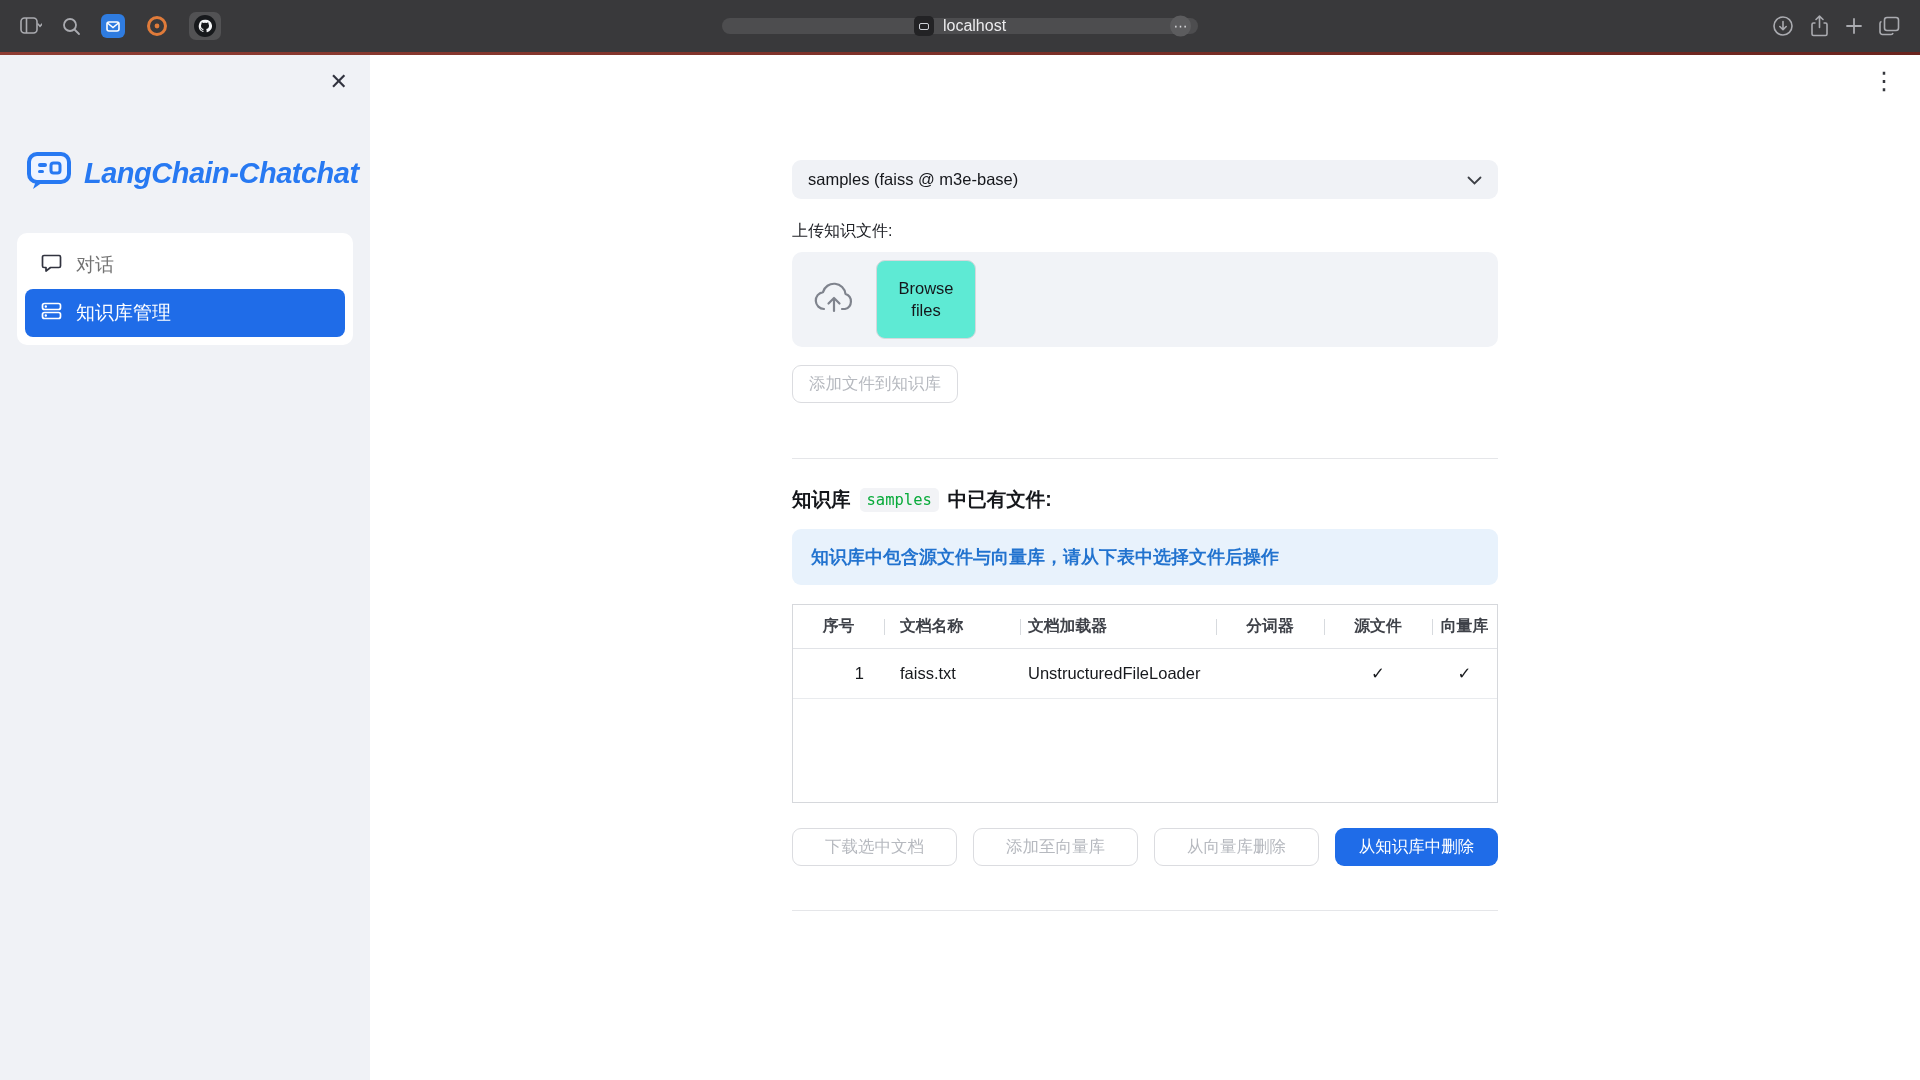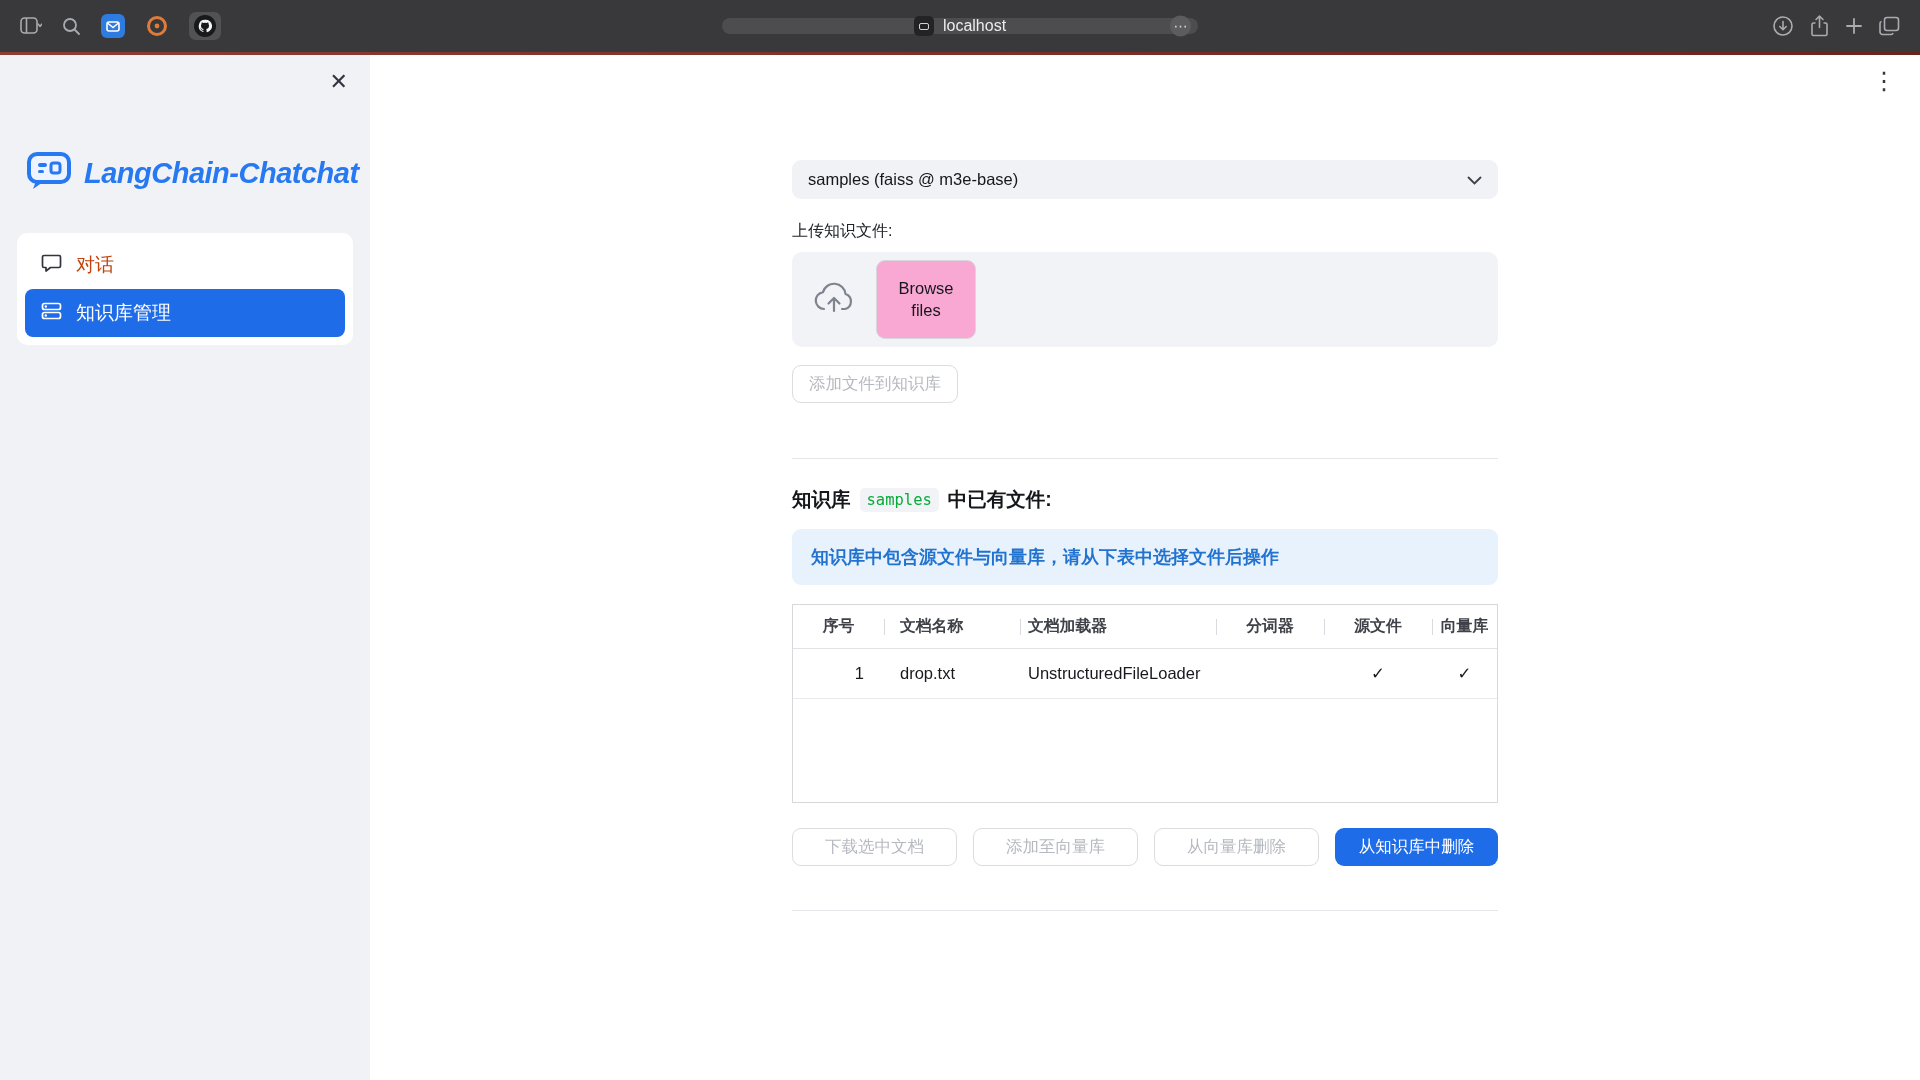--- a/index.html
+++ b/index.html
@@ -40,41 +40,41 @@
 
   
   .sidebar { position:relative; width:370px; background:#f0f2f6; flex-shrink:0; }
   .close-btn { position:absolute; top:16px; right:22px; font-size:22px; color:#31333f;
                line-height:1; cursor:pointer; }
   .logo-row { display:flex; align-items:center; gap:12px; margin:96px 0 0 26px; }
   .logo-text { font-size:29px; font-weight:700; font-style:italic; color:#2779f2;
                letter-spacing:-0.5px; white-space:nowrap; }
   .menu { margin:38px 17px 0 17px; background:#fff; border-radius:10px; padding:8px; }
   .menu-item { height:48px; display:flex; align-items:center; gap:14px; padding:0 16px;
-               border-radius:8px; font-size:19px; color:#c2410c; cursor:pointer; }
+               border-radius:8px; font-size:19px; color:#737373; cursor:pointer; }
   .menu-item.active { background:var(--accent); color:#fff; }
 
   
   .main { position:relative; flex:1; background:#fff; overflow:hidden; }
   .kebab { position:absolute; top:14px; right:24px; font-size:24px; color:#35373d;
            cursor:pointer; line-height:1; }
   .content { width:706px; margin:0 auto; padding-top:95px; padding-bottom:60px; }
 
   .field-label { font-size:16px; color:#202227; }
   .selectbox { margin-top:10px; height:39px; background:#f0f2f6; border-radius:9px;
                display:flex; align-items:center; justify-content:space-between;
                padding:0 16px; font-size:16.5px; color:#15171b; cursor:pointer; }
 
   .upload-label { margin-top:22px; }
   .uploader { margin-top:10px; background:#f1f3f7; border-radius:10px; height:95px;
               display:flex; align-items:center; gap:20px; padding:0 20px; }
   .up-text { flex:1; }
   .up-title { font-size:18.5px; color:#2a2c31; margin-bottom:6px; }
   .up-limit { font-size:14.3px; color:#7d818c; line-height:1.45; max-width:520px; }
-  .browse-btn { width:100px; background:#f9a8d4; border:1px solid #d6d8dc; border-radius:9px;
+  .browse-btn { width:100px; background:#5eead4; border:1px solid #d6d8dc; border-radius:9px;
                 padding:17px 12px; font-size:16.5px; color:#15171b; text-align:center;
                 line-height:1.3; cursor:pointer; }
 
   .btn { display:inline-flex; align-items:center; justify-content:center;
          height:38px; border-radius:9px; font-size:16.5px; cursor:pointer;
          background:#fff; border:1px solid #d8dade; color:#15171b;text-align:right; }
   .btn.disabled { color:#b6b9bf; border-color:#dbdce0; cursor:default; }
   .btn.primary { background:var(--accent); border:none; color:#fff; }
   .add-btn { margin-top:18px; padding:0 16px; }
 
@@ -276,21 +276,21 @@
         <div class="t-head">
           <div class="th c">序号</div>
           <div class="th l">文档名称</div>
           <div class="th l3">文档加载器</div>
           <div class="th c">分词器</div>
           <div class="th c">源文件</div>
           <div class="th c">向量库</div>
         </div>
         <div class="t-row">
           <div class="td r">1</div>
-          <div class="td l">drop.txt</div>
+          <div class="td l">faiss.txt</div>
           <div class="td l3">UnstructuredFileLoader</div>
           <div class="td c"></div>
           <div class="td c">✓</div>
           <div class="td c">✓</div>
         </div>
         <div class="t-empty"></div>
       </div>
 
       <div class="actions">
         <button class="btn disabled">下载选中文档</button>

